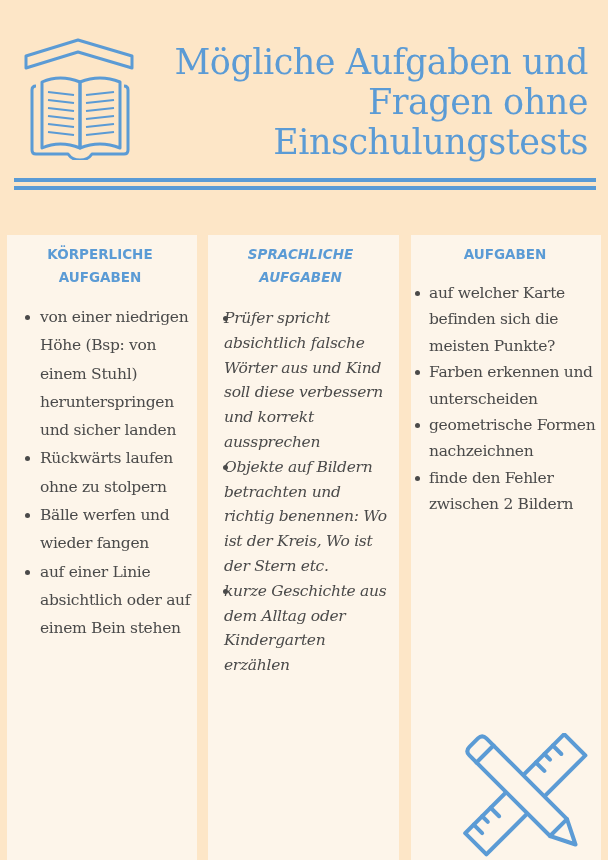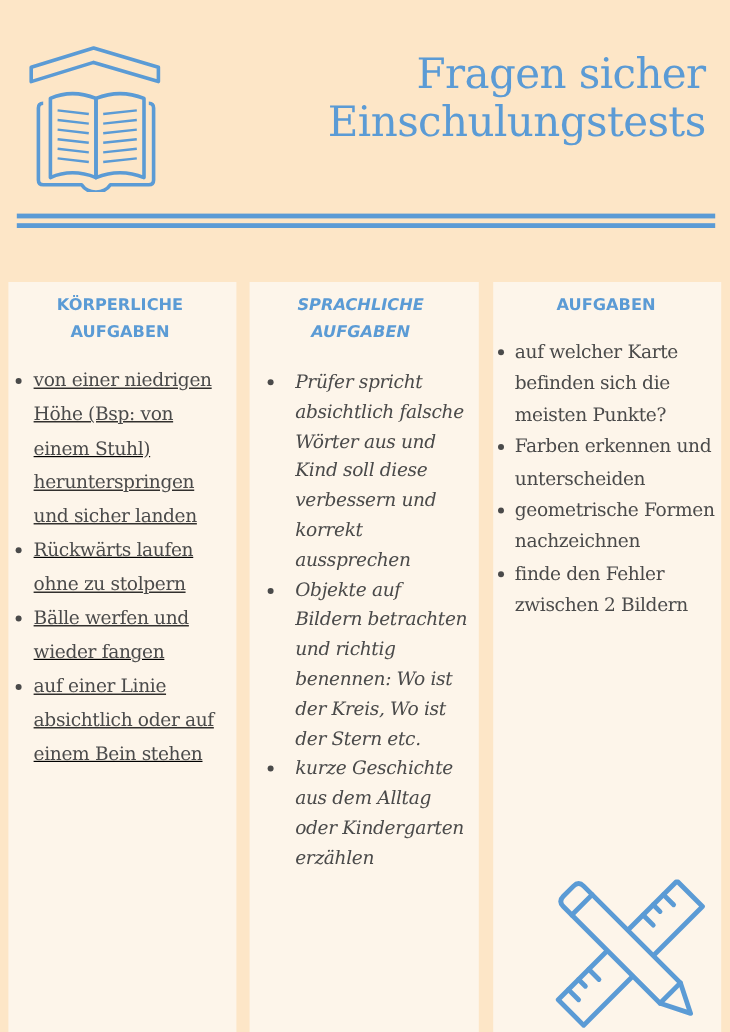--- a/index.html
+++ b/index.html
@@ -8,22 +8,22 @@
   .title{position:absolute;right:20px;top:42px;width:460px;text-align:right;color:#5b9bd5;font-family:"DejaVu Serif",serif;font-size:35px;line-height:40px;letter-spacing:-0.5px;}
   .title div{white-space:nowrap;}
   .rule{position:absolute;left:14px;width:582px;height:4px;background:#5b9bd5;}
   .col{position:absolute;top:235px;height:653px;background:#fdf5ea;box-sizing:border-box;}
   .col-h{color:#5b9bd5;font-family:"DejaVu Sans",sans-serif;font-weight:bold;font-size:13.5px;line-height:23px;text-align:center;margin-top:8px;}
   ul{list-style:none;margin:14px 0 0 0;padding:0;}
   li{position:relative;color:#4a4a4a;font-size:15.5px;letter-spacing:-0.3px;}
   li::before{content:"";position:absolute;width:5px;height:5px;border-radius:50%;background:#4a4a4a;}
   .c1 li{padding-left:17px;line-height:28.3px;}
   .c1 li::before{left:2px;top:12px;}
-  .c1 ul{margin-left:0;padding-left:4px;text-decoration:underline;}
-  .c2 li{padding-left:38px;line-height:24.8px;}
+  .c1 ul{margin-left:0;padding-left:16px;}
+  .c2 li{padding-left:16px;line-height:24.8px;}
   .c2 li::before{left:15px;top:10px;}
   .c3 li{padding-left:18px;line-height:26.4px;}
   .c3 li::before{left:4px;top:11px;}
   .tools-icon{position:absolute;left:462px;top:733px;width:128px;height:125px;}
 </style>
 </head>
 <body>
 
 <svg class="book-icon" viewBox="0 0 112 122" fill="none" stroke="#5b9bd5" stroke-width="3" stroke-linejoin="round">
   <path d="M2 18 L54 2 L108 18 L108 30 L54 14 L2 30 Z"></path>
@@ -40,21 +40,22 @@
     <line x1="62" y1="57" x2="90" y2="54"></line>
       <line x1="62" y1="65" x2="90" y2="62"></line>
     <line x1="62" y1="73" x2="90" y2="70"></line>
       <line x1="62" y1="81" x2="90" y2="78"></line>
     <line x1="62" y1="89" x2="90" y2="86"></line>
       <line x1="62" y1="97" x2="90" y2="94"></line>
   </g>
 </svg>
 
 <div class="title">
-  <div>Fragen sicher</div>
+  <div>Mögliche Aufgaben und</div>
+  <div>Fragen ohne</div>
   <div>Einschulungstests</div>
 </div>
 
 <div class="rule" style="top:178px"></div>
 <div class="rule" style="top:186px"></div>
 
 <div class="col c1" style="left:7px;width:190px;padding-right:4px;">
   <div class="col-h">
     <div>KÖRPERLICHE</div>
     <div>AUFGABEN</div>

